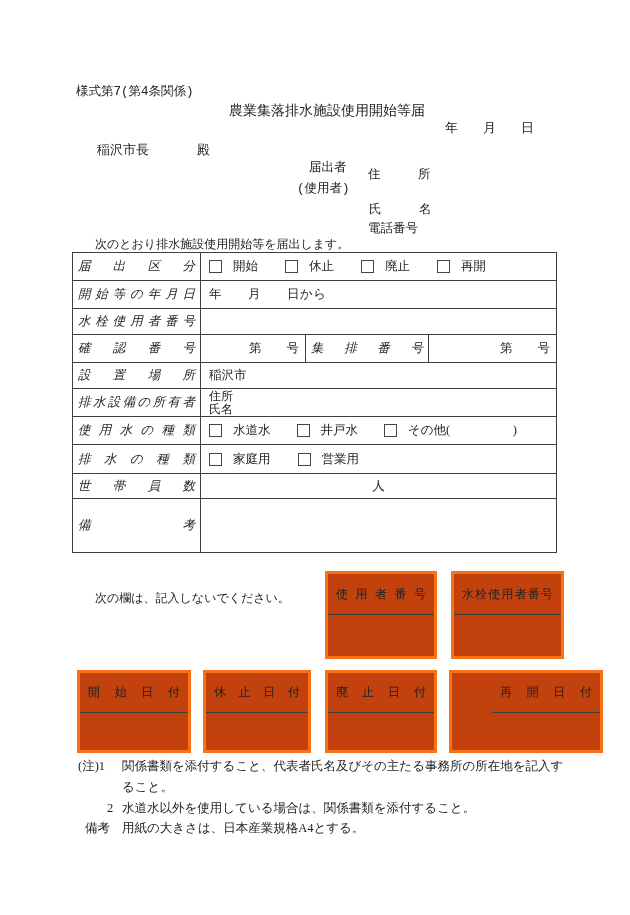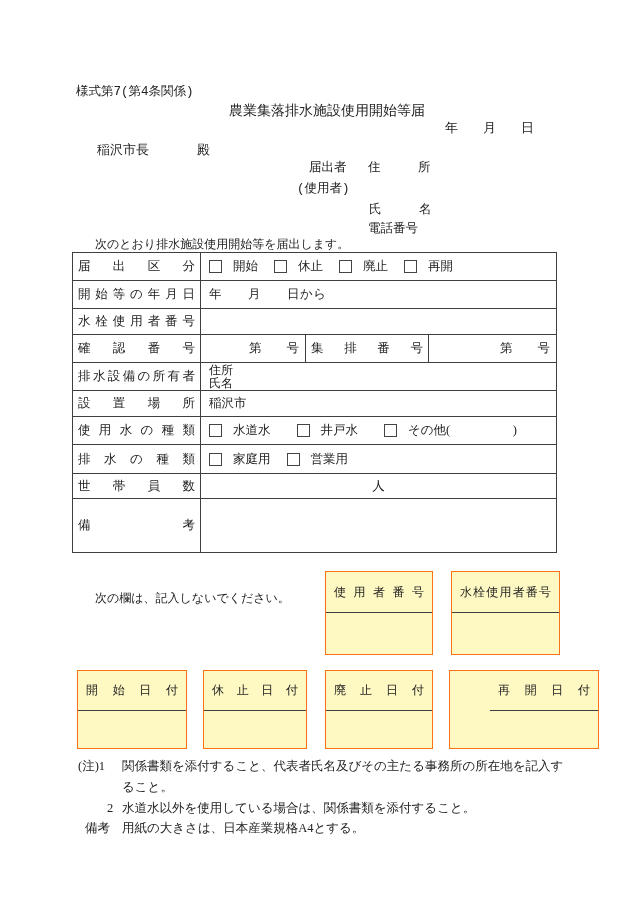--- a/index.html
+++ b/index.html
@@ -15,54 +15,54 @@
   }
   .abs { position: absolute; white-space: nowrap; font-family: Liberation Mono, monospace; }
 
   .form-number { left: 76px; top: 83px; font-size: 12.5px; }
   .doc-title  { left: 229px; top: 102px; font-size: 14px; }
   .date-line  { left: 445px; top: 119px; display: flex; gap: 25px; font-size: 13px; }
   .addressee  { left: 97px; top: 141px; font-size: 13px; }
   .addressee .honorific { margin-left: 48px; }
 
   .declarant-label    { left: 309px; top: 159px; }
-  .declarant-address  { left: 368px; top: 159px; }
+  .declarant-address  { left: 368px; top: 166px; }
   .declarant-sublabel { left: 297px; top: 180px; }
   .declarant-name     { left: 369px; top: 201px; }
   .declarant-phone    { left: 368px; top: 220px; }
 
   .intro { left: 95px; top: 236px; font-size: 12px; }
 
   table.main {
     position: absolute; left: 72px; top: 252px;
     border-collapse: collapse; table-layout: fixed; width: 484px;
   }
   table.main td {
     border: 1px solid #3f3f3f;
     font-size: 12.5px;
     overflow: hidden;
     vertical-align: middle;
   }
   td.lbl {
     text-align: justify; text-align-last: justify;
-    padding: 3px 5px; font-size: 12px;
+    padding: 3px 5px; font-size: 12px; font-style: italic;
   }
   td.val { padding: 0 0 0 8px; }
   td.val-indent { letter-spacing: 0.5px; }
   td.num { text-align: right; padding-right: 6px; }
   td.center { text-align: center; padding: 0; }
   .owner-val div { line-height: 13px; font-size: 12px; }
 
-  .cbg { display: flex; align-items: center; gap: 16px; }
+  .cbg { display: flex; align-items: center; gap: 27px; }
   .cb  { display: flex; align-items: center; gap: 11px; }
   .box { width: 11px; height: 11px; border: 1px solid #444; flex: 0 0 auto; background: #fff; }
 
   .nofill-note { left: 95px; top: 556px; font-size: 12px; margin-top: 34px; }
 
-  .obox, .dbox { position: absolute; border: 1px solid #f97316; background: #fef9c3; }
+  .obox, .dbox { position: absolute; border: 3px solid #f97316; background: #c2410c; }
   .obox .hd, .dbox .hd { border-bottom: 1px solid #3f3f3f; display: flex; align-items: center; }
   .obox .hd { height: 40px; }
   .dbox .hd { height: 39px; }
   .obox .hd span, .dbox .hd span {
     display: block; width: 100%;
     text-align: justify; text-align-last: justify;
     padding: 0 8px; font-size: 12px;
   }
   .obox .bd { height: 41px; }
   .dbox .bd { height: 37px; }
@@ -136,31 +136,31 @@
     <tr style="height:26px">
       <td class="lbl">水栓使用者番号</td>
       <td class="val" colspan="3"></td>
     </tr>
     <tr style="height:28px">
       <td class="lbl">確認番号</td>
       <td class="num">第　　号</td>
       <td class="lbl">集排番号</td>
       <td class="num">第　　号</td>
     </tr>
+    <tr style="height:26px">
+      <td class="lbl">設置場所</td>
+      <td class="val" colspan="3">稲沢市</td>
+    </tr>
     <tr style="height:28px">
       <td class="lbl">排水設備の所有者</td>
       <td class="val owner-val" colspan="3">
         <div>住所</div>
         <div>氏名</div>
       </td>
     </tr>
-    <tr style="height:26px">
-      <td class="lbl">設置場所</td>
-      <td class="val" colspan="3">稲沢市</td>
-    </tr>
     <tr style="height:28px">
       <td class="lbl">使用水の種類</td>
       <td class="val" colspan="3">
         <div class="cbg" style="gap:26px">
           <span class="cb">
             <span class="box"></span>
             <span>水道水</span>
           </span>
           <span class="cb">
             <span class="box"></span>

